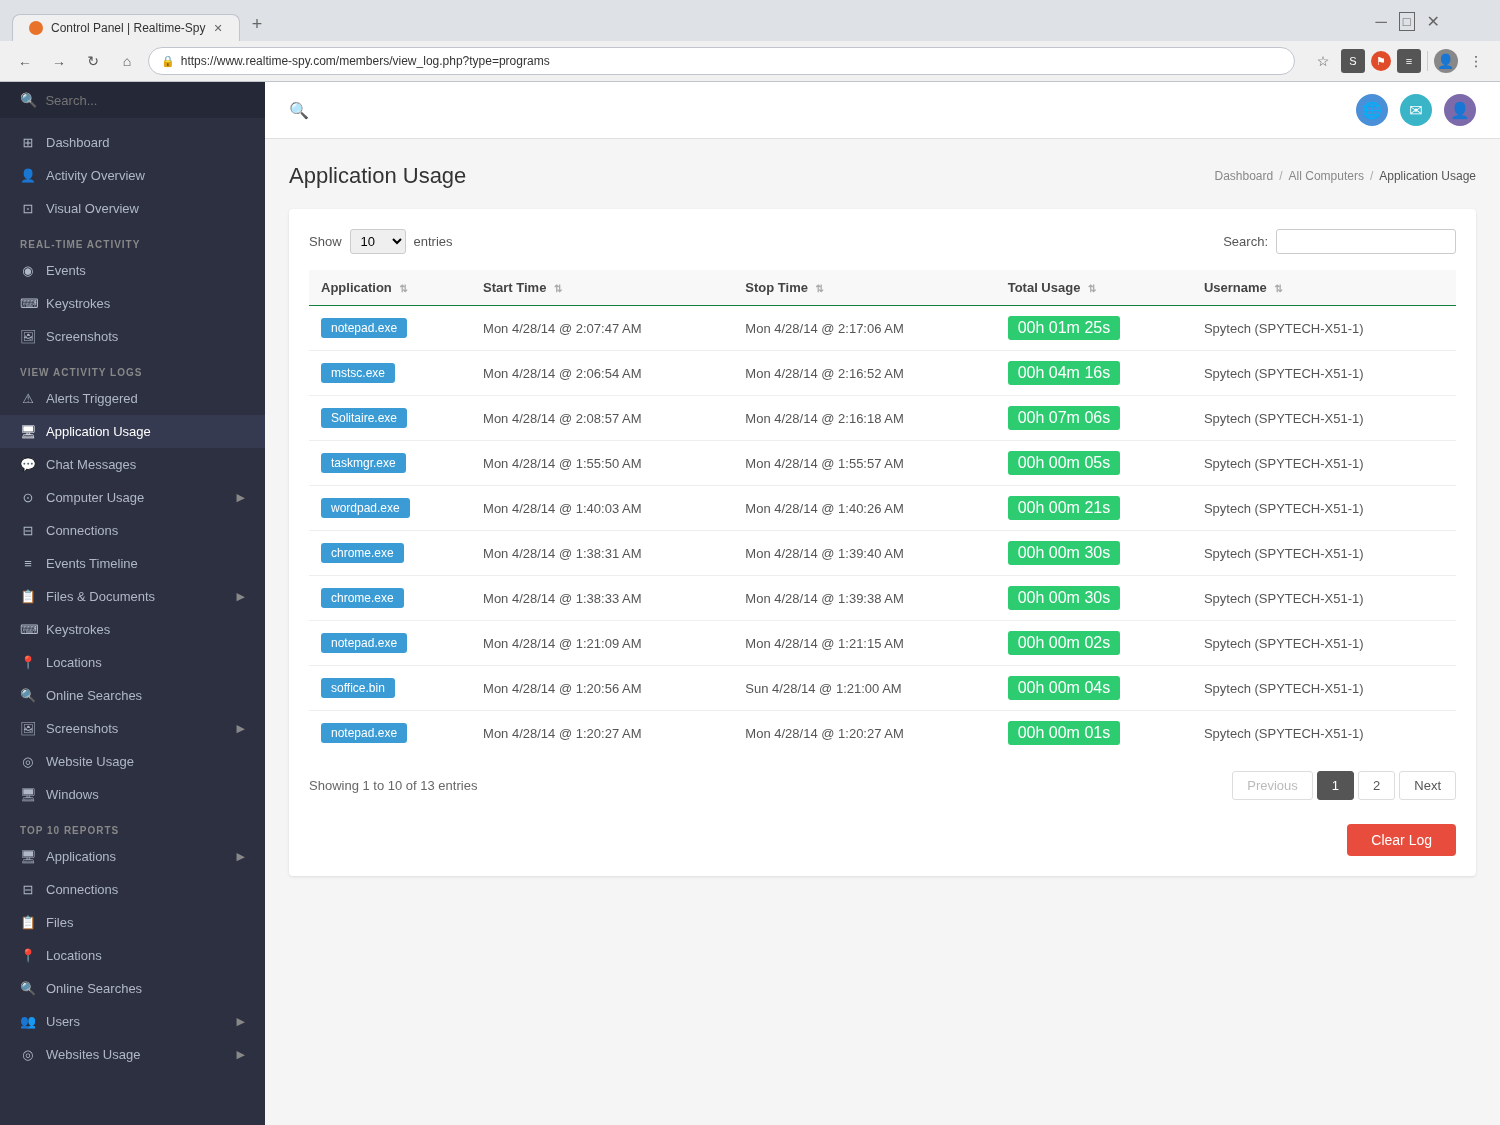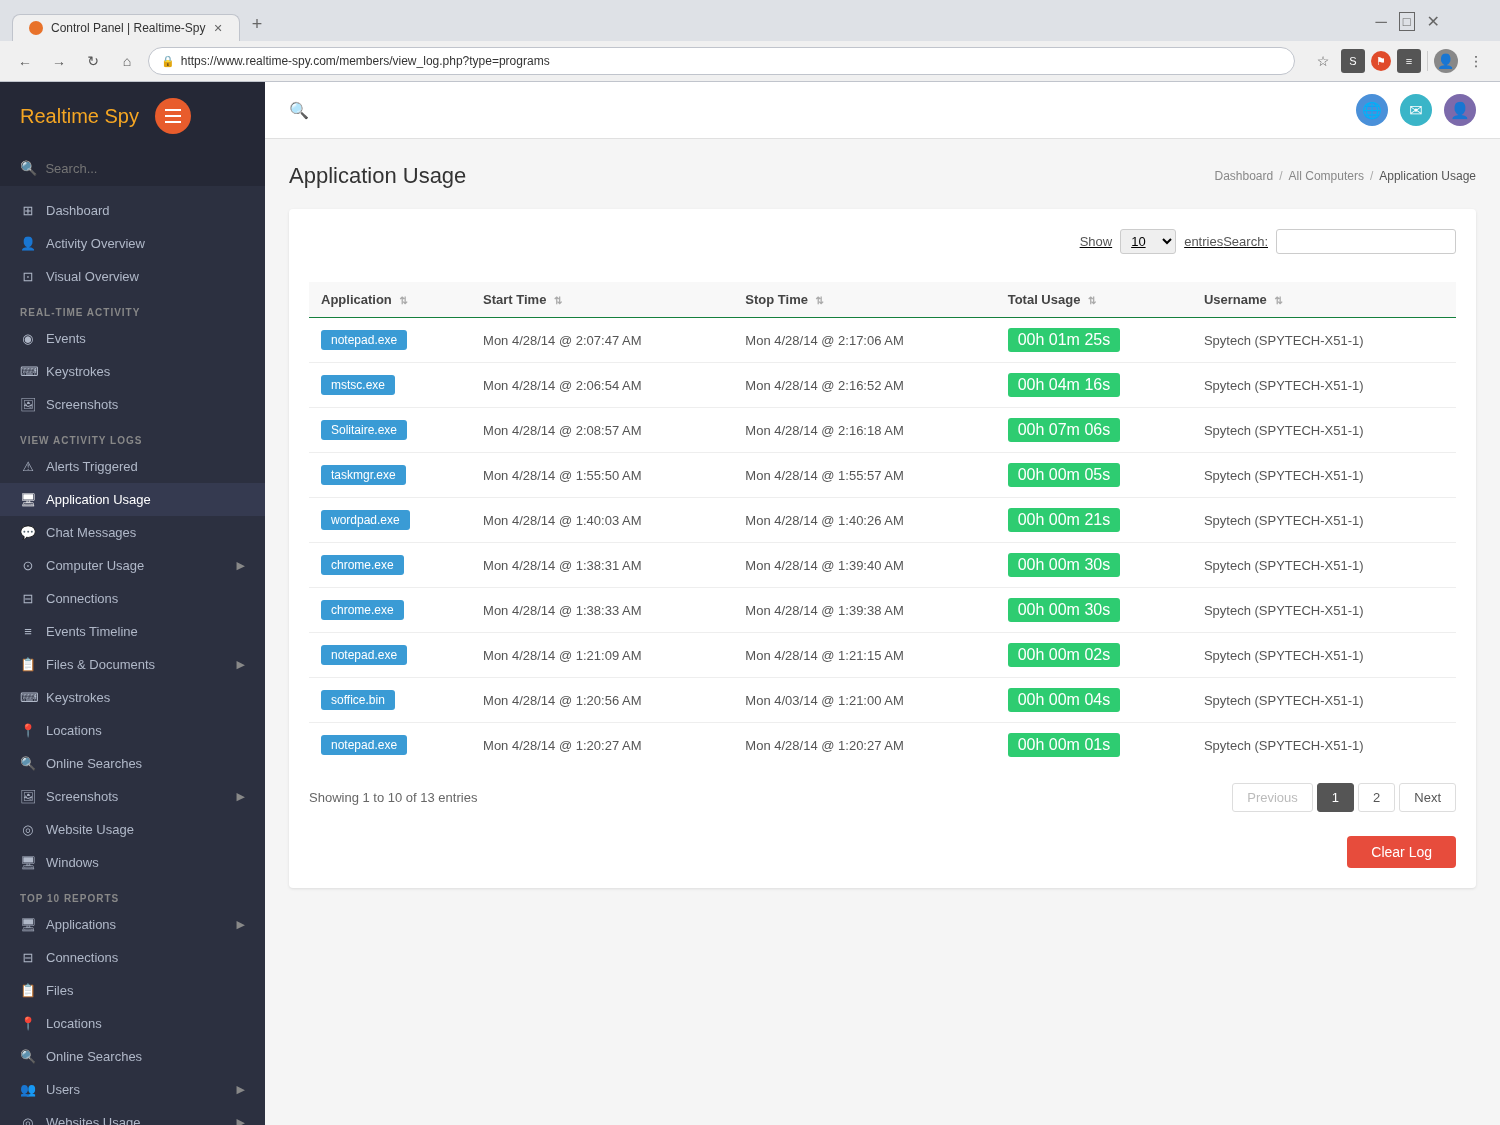--- a/index.html
+++ b/index.html
@@ -293,23 +293,22 @@
     .table-card {
       background: white;
       border-radius: 4px;
       box-shadow: 0 1px 3px rgba(0,0,0,0.1);
       padding: 20px;
     }
 
     .table-controls {
       display: flex;
       align-items: center;
-      justify-content: flex-end;
-      margin-bottom: 28px;
-      text-decoration: underline;
+      justify-content: space-between;
+      margin-bottom: 16px;
     }
     .show-entries {
       display: flex;
       align-items: center;
       gap: 8px;
       font-size: 13px;
       color: #555;
     }
     .entries-select {
       border: 1px solid #ccc;
@@ -474,32 +473,20 @@
       <span style="width:1px;height:20px;background:#ccc;"></span>
       <span class="toolbar-icon" style="background:#888;color:white;border-radius:50%;font-size:14px;width:24px;height:24px;display:flex;align-items:center;justify-content:center;">👤</span>
       <span class="toolbar-icon">⋮</span>
     </div>
   </div>
 </div>
 
 <div class="app-container">
 
   <div class="sidebar">
-    <div class="sidebar-header">
-      <span class="logo-text">
-        <span>Realtime</span> <span style="color:#f5a623;">Spy</span>
-      </span>
-      <div class="hamburger-btn">
-        <div class="hamburger-lines">
-          <span></span>
-            <span></span>
-            <span></span>
-        </div>
-      </div>
-    </div>
 
     <div class="sidebar-search">
       <span class="sidebar-search-icon">🔍</span>
       <input type="text" placeholder="Search..." style="">
     </div>
 
     <div class="sidebar-nav">
       <div class="nav-item">
         <span class="nav-icon">⊞</span>
         <span>Dashboard</span>
@@ -776,21 +763,21 @@
       <td>
         <span class="usage-badge">00h 00m 02s</span>
       </td>
       <td>Spytech (SPYTECH-X51-1)</td>
     </tr>
               <tr>
       <td>
         <span class="app-badge">soffice.bin</span>
       </td>
       <td>Mon 4/28/14 @ 1:20:56 AM</td>
-      <td>Mon 4/03/14 @ 1:21:00 AM</td>
+      <td>Sun 4/28/14 @ 1:21:00 AM</td>
       <td>
         <span class="usage-badge">00h 00m 04s</span>
       </td>
       <td>Spytech (SPYTECH-X51-1)</td>
     </tr>
               <tr>
       <td>
         <span class="app-badge">notepad.exe</span>
       </td>
       <td>Mon 4/28/14 @ 1:20:27 AM</td>

